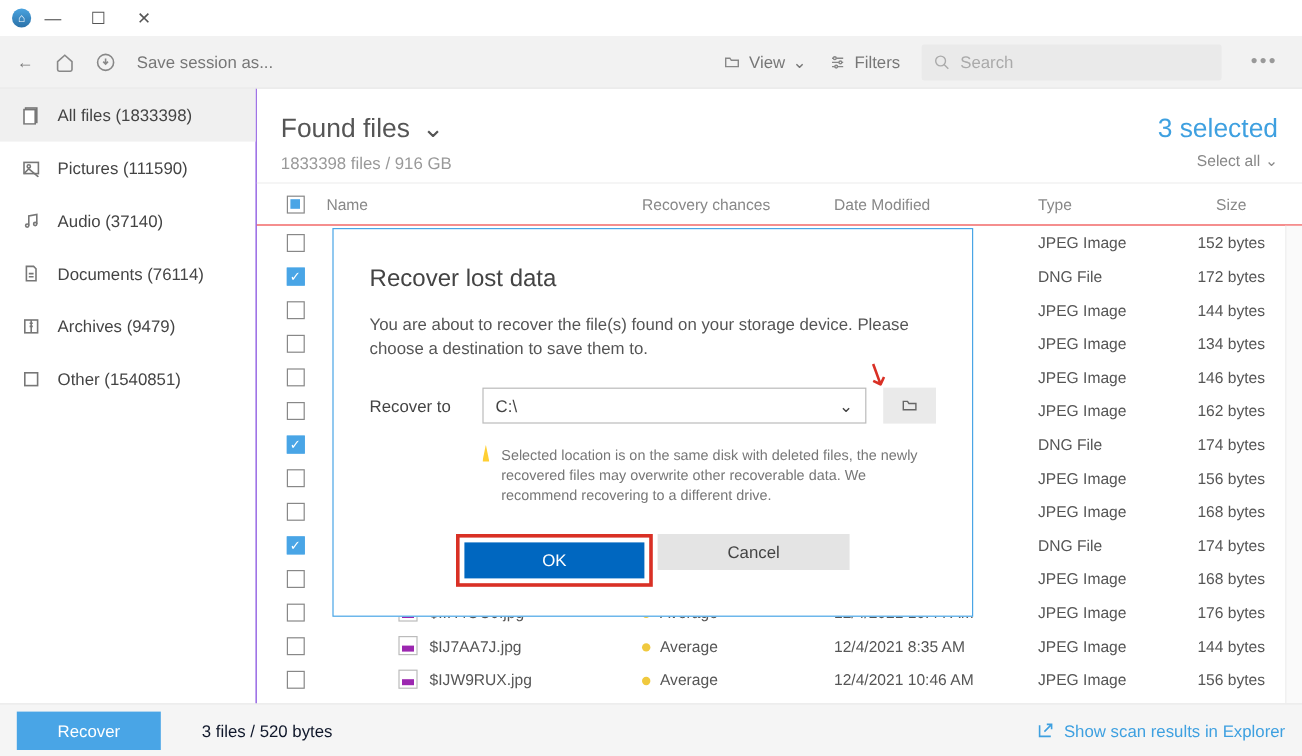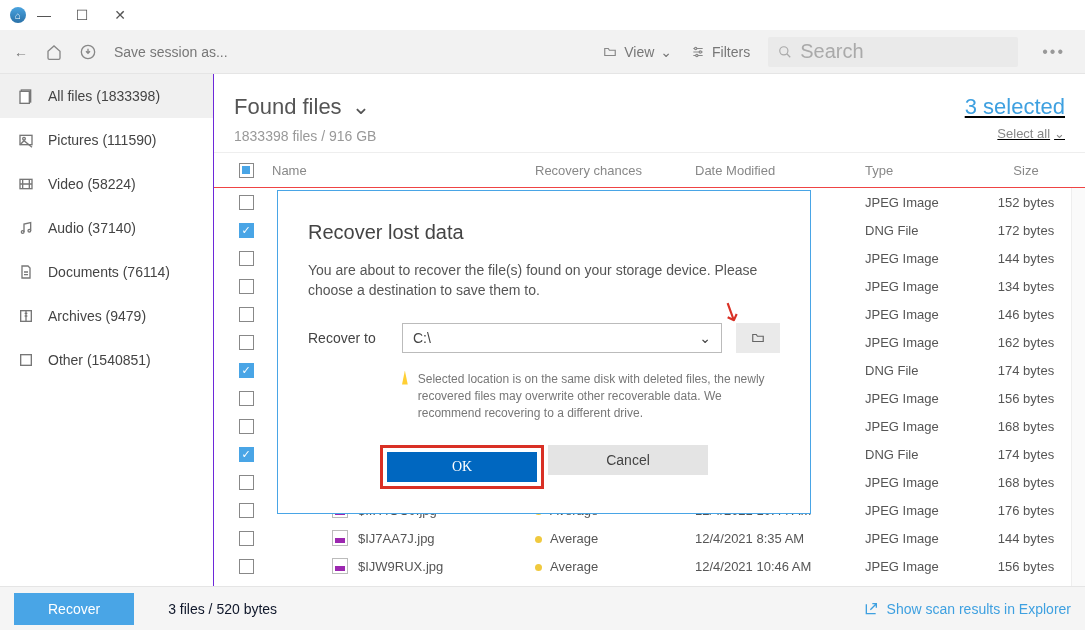--- a/index.html
+++ b/index.html
@@ -7,35 +7,35 @@
 
 .titlebar { height: 30px; display: flex; align-items: center; padding: 0 10px; background: #fff; }
 .titlebar .app-icon { width: 16px; height: 16px; margin-right: 8px; border-radius:50%; background:linear-gradient(#4aa3df,#2a71a8); display:flex;align-items:center;justify-content:center;font-size:10px;color:#fff;}
 .titlebar .title { font-size: 12px; color: #555; flex: 1; }
 .winbtns { display: flex; gap: 18px; color: #555; font-size: 14px; }
 .winbtn { width: 20px; text-align: center; cursor: pointer; }
 
 .toolbar { height: 44px; background: #f2f2f2; display: flex; align-items: center; padding: 0 14px; gap: 18px; border-bottom: 1px solid #e5e5e5;}
 .tbtn { color: #777; display: flex; align-items: center; gap: 6px; font-size: 14px; cursor: pointer; }
 .tool-right { margin-left: auto; display: flex; align-items: center; gap: 18px; }
-.search-box { width: 250px; height: 30px; background: #eaeaea; border-radius: 2px; display: flex; align-items: center; padding: 0 10px; color: #aaa; font-size: 20px; gap:8px;}
+.search-box { width: 250px; height: 30px; background: #eaeaea; border-radius: 2px; display: flex; align-items: center; padding: 0 10px; color: #aaa; font-size: 14px; gap:8px;}
 .dots { color:#999; letter-spacing:2px; font-size:16px; padding:0 6px;}
 
 .main { display: flex; height: calc(630px - 30px - 44px - 44px); }
 
 .sidebar { width: 214px; background: #fff; border-right: 1px solid #6d28d9; }
 .side-item { height: 44px; display: flex; align-items: center; padding: 0 18px; gap: 14px; font-size: 14px; color: #444; cursor: pointer; }
 .side-item.active { background: #f0f0f0; }
 .side-icon { width: 16px; height: 16px; color: #777; }
 
 .content { flex: 1; display: flex; flex-direction: column; position: relative; background:#fff;}
 .content-head { padding: 20px 20px 8px 20px; display:flex; align-items:flex-start; }
 .found-title { font-size: 22px; color: #555; display:flex; align-items:center; gap:10px;}
 .subcount { font-size: 14px; color: #999; margin-top: 8px;}
-.sel-block { margin-left:auto; text-align:right;text-decoration:underline;}
+.sel-block { margin-left:auto; text-align:right;}
 .sel-count { color:#3ea0e0; font-size:22px;}
 .sel-all { color:#888; font-size:13px; margin-top:6px; display:flex; align-items:center; justify-content:flex-end; gap:4px;}
 
 .table-head { display:flex; align-items:center; height:36px; border-top:1px solid #eee; border-bottom:1px solid #ef4444; font-size:13px; color:#888; padding-left:14px;}
 .col-chk { width:36px; display:flex; justify-content:center;}
 .col-name { flex:1; padding-left:8px;}
 .col-rec { width:160px;}
 .col-date { width:170px;}
 .col-type { width:120px;}
 .col-size { width:100px; text-align:center; padding-right:18px;}
@@ -59,21 +59,21 @@
 .dlg-title { font-size:20px; color:#444; margin-bottom:16px;}
 .dlg-text { font-size:14px; color:#555; line-height:1.45; margin-bottom:22px;}
 .dlg-row { display:flex; align-items:center; gap:14px; margin-bottom:18px;}
 .dlg-label { font-size:14px; color:#444; width:80px;}
 .dlg-combo { flex:1; height:30px; border:1px solid #bbb; display:flex; align-items:center; padding:0 10px; font-size:14px; color:#444; justify-content:space-between; cursor:pointer;}
 .dlg-browse { width:44px; height:30px; background:#eaeaea; display:flex; align-items:center; justify-content:center; cursor:pointer;}
 .dlg-warn { display:flex; gap:10px; font-size:12px; color:#777; margin-left:94px; margin-bottom:22px; line-height:1.45;}
 .warn-ico { width:14px; height:14px; background:#ffcf33; clip-path:polygon(50% 0,100% 100%,0 100%);}
 .dlg-btns { display:flex; justify-content:center; gap:0;}
 .dlg-ok-wrap { border:3px solid #d93025; padding:4px 4px;}
-.dlg-ok { background:#0067c0; color:#fff; border:none; width:150px; height:30px; font-size:14px; cursor:pointer;font-family:Liberation Serif, serif;}
+.dlg-ok { background:#0067c0; color:#fff; border:none; width:150px; height:30px; font-size:14px; cursor:pointer;}
 .dlg-cancel { background:#e4e4e4; color:#444; border:none; width:160px; height:30px; font-size:14px; cursor:pointer; margin-left:4px;}
 .arrow-annot { position:absolute; left:720px; top:296px; color:#d93025; font-size:26px; transform:rotate(25deg);}
 
 svg{display:block}
 </style>
 </head>
 <body>
 
 <div class="titlebar">
   <span class="app-icon">⌂</span>
@@ -138,27 +138,20 @@
     <div class="side-item">
       <svg class="side-icon" viewBox="0 0 24 24" fill="none" stroke="#777" stroke-width="2">
           <rect x="3" y="5" width="18" height="14"></rect>
           <circle cx="9" cy="10" r="2"></circle>
           <path d="M3 19l6-6 12 10"></path>
         </svg>
       <span>Pictures (111590)</span>
     </div>
     <div class="side-item">
       <svg class="side-icon" viewBox="0 0 24 24" fill="none" stroke="#777" stroke-width="2">
-          <rect x="3" y="5" width="18" height="14"></rect>
-          <path d="M7 5v14M17 5v14M3 12h18"></path>
-        </svg>
-      <span>Video (58224)</span>
-    </div>
-    <div class="side-item">
-      <svg class="side-icon" viewBox="0 0 24 24" fill="none" stroke="#777" stroke-width="2">
           <path d="M9 18V6l10-2v12"></path>
           <circle cx="7" cy="18" r="2"></circle>
           <circle cx="17" cy="16" r="2"></circle>
         </svg>
       <span>Audio (37140)</span>
     </div>
     <div class="side-item">
       <svg class="side-icon" viewBox="0 0 24 24" fill="none" stroke="#777" stroke-width="2">
           <path d="M6 3h9l3 3v15H6z"></path>
           <path d="M9 12h6M9 16h6"></path>

